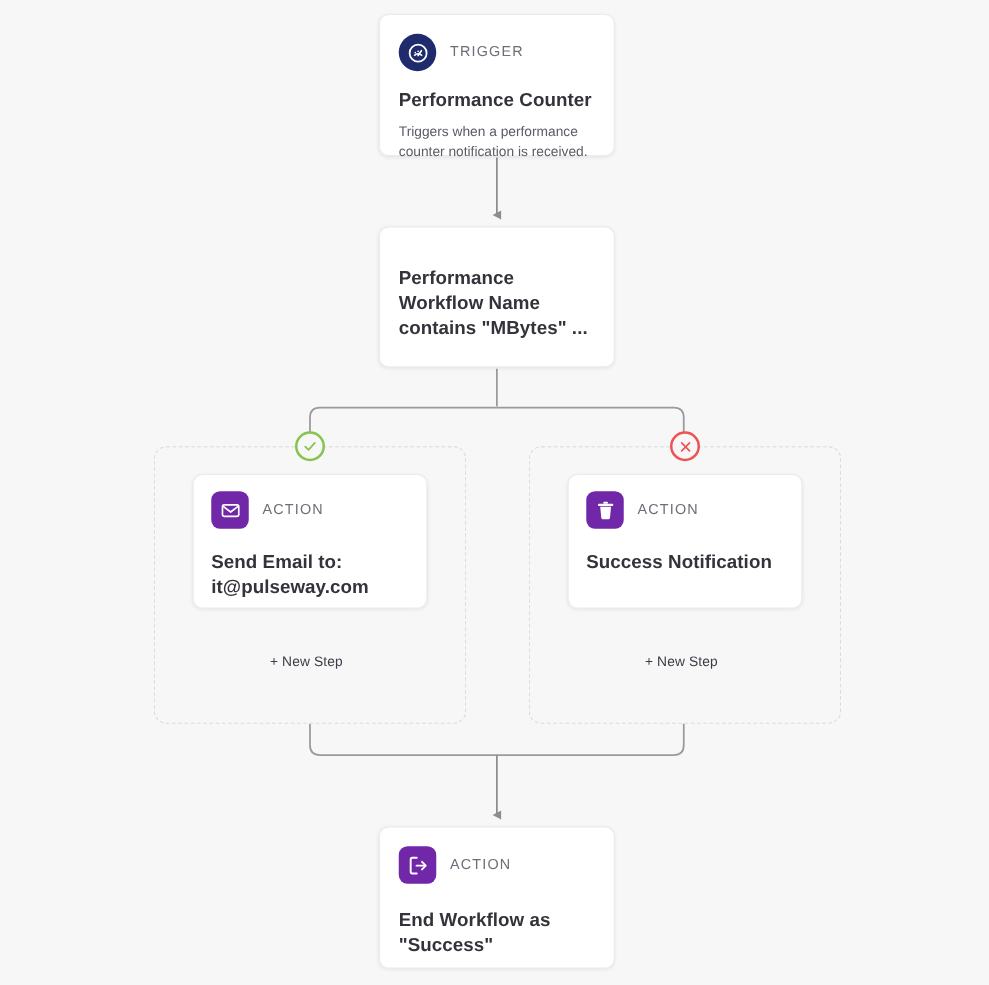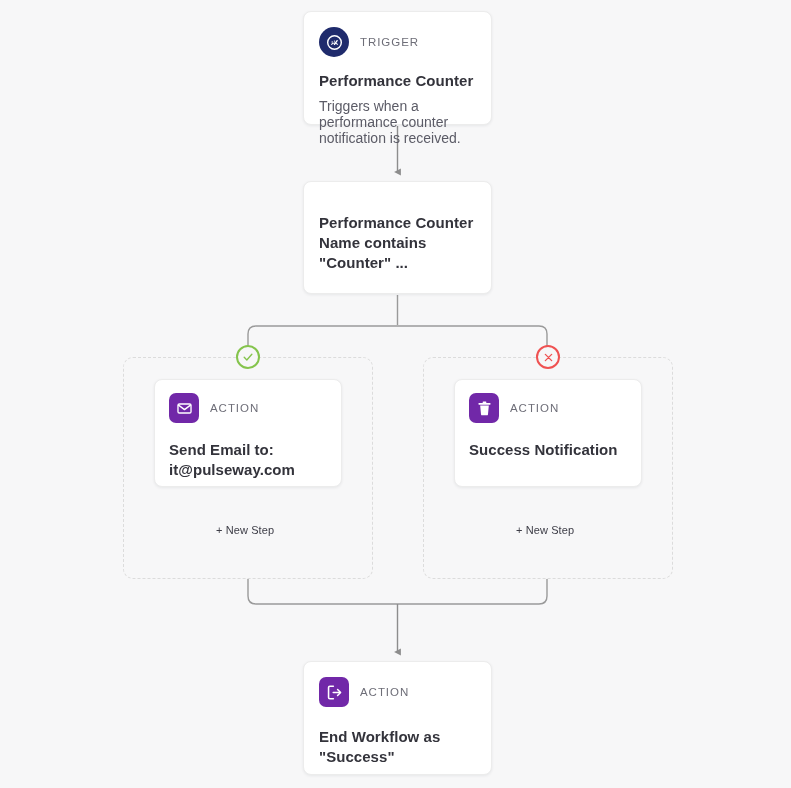--- a/index.html
+++ b/index.html
@@ -101,21 +101,21 @@
   .node-title {
     font-size: 15px;
     font-weight: bold;
     color: #33333b;
     line-height: 20px;
     letter-spacing: .05px;
   }
 
   .node-desc {
     margin-top: 7px;
-    font-size: 14px;
+    font-size: 11px;
     color: #5b5b66;
     line-height: 16px;
   }
 
   
   #card-trigger   { left: 303px; top: 11px;  width: 189px; height: 114px; padding: 15px 16px 0 15px; }
   #card-condition { left: 303px; top: 181px; width: 189px; height: 113px; padding: 15px 16px 0 15px; }
   #card-email     { left: 154px; top: 379px; width: 188px; height: 108px; padding: 13px 16px 0 14px; }
   #card-delete    { left: 454px; top: 379px; width: 188px; height: 108px; padding: 13px 16px 0 14px; }
   #card-end       { left: 303px; top: 661px; width: 189px; height: 114px; padding: 15px 16px 0 15px; }
@@ -197,21 +197,21 @@
           </svg>
         </span>
       </span>
       <span class="kind-label">TRIGGER</span>
     </div>
     <div class="node-title">Performance Counter</div>
     <div class="node-desc">Triggers when a performance counter notification is received.</div>
   </div>
 
   <div class="card" id="card-condition">
-    <div class="node-title">Performance Counter Name contains "Counter" ...</div>
+    <div class="node-title">Performance Workflow Name contains "MBytes" ...</div>
   </div>
 
   <div class="branch-box" id="branch-true"></div>
 
   <div class="badge" id="badge-true">
     <svg width="14" height="14" viewBox="0 0 24 24">
       <path d="M5.5,12.6 L10,17 L18.6,7.4" fill="none" stroke="#85c44d" stroke-width="2.4" stroke-linecap="round" stroke-linejoin="round"></path>
     </svg>
   </div>
 

